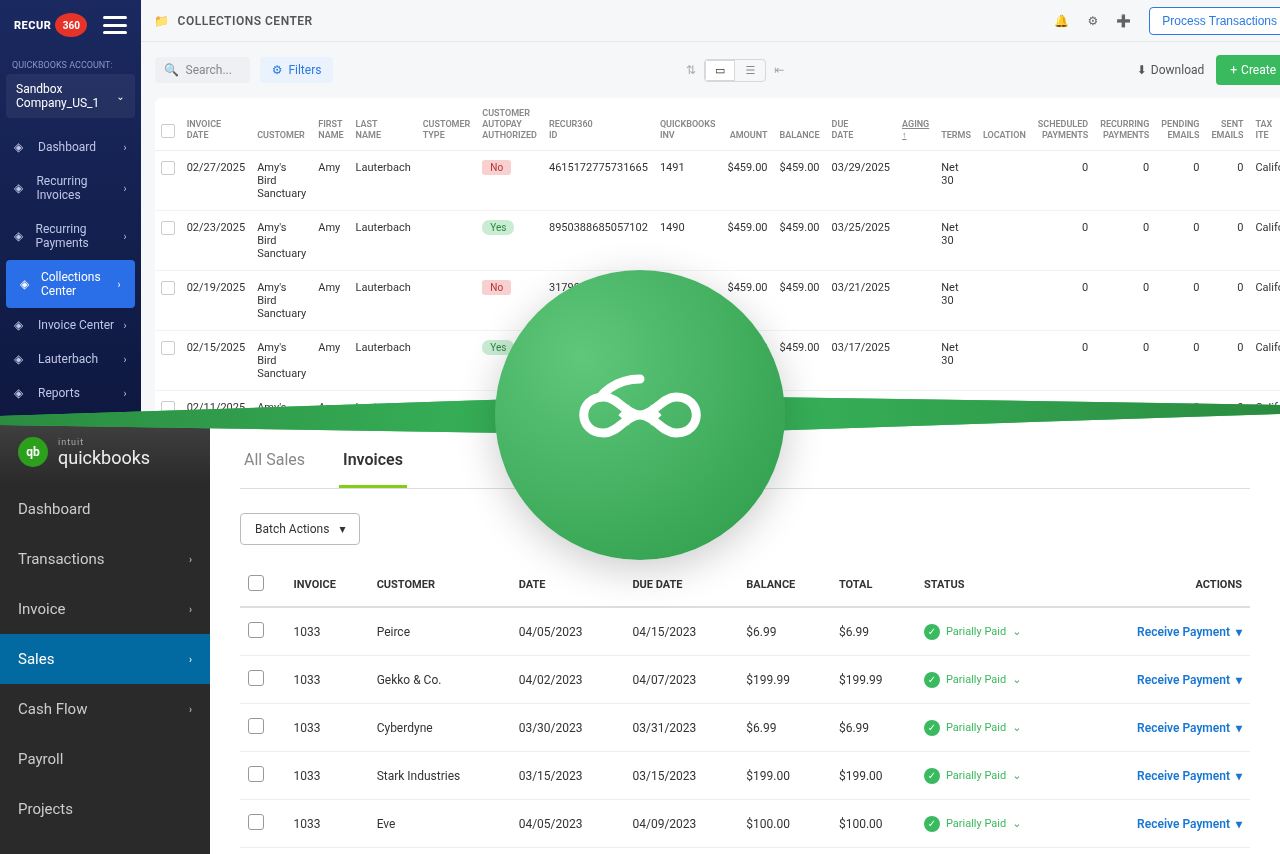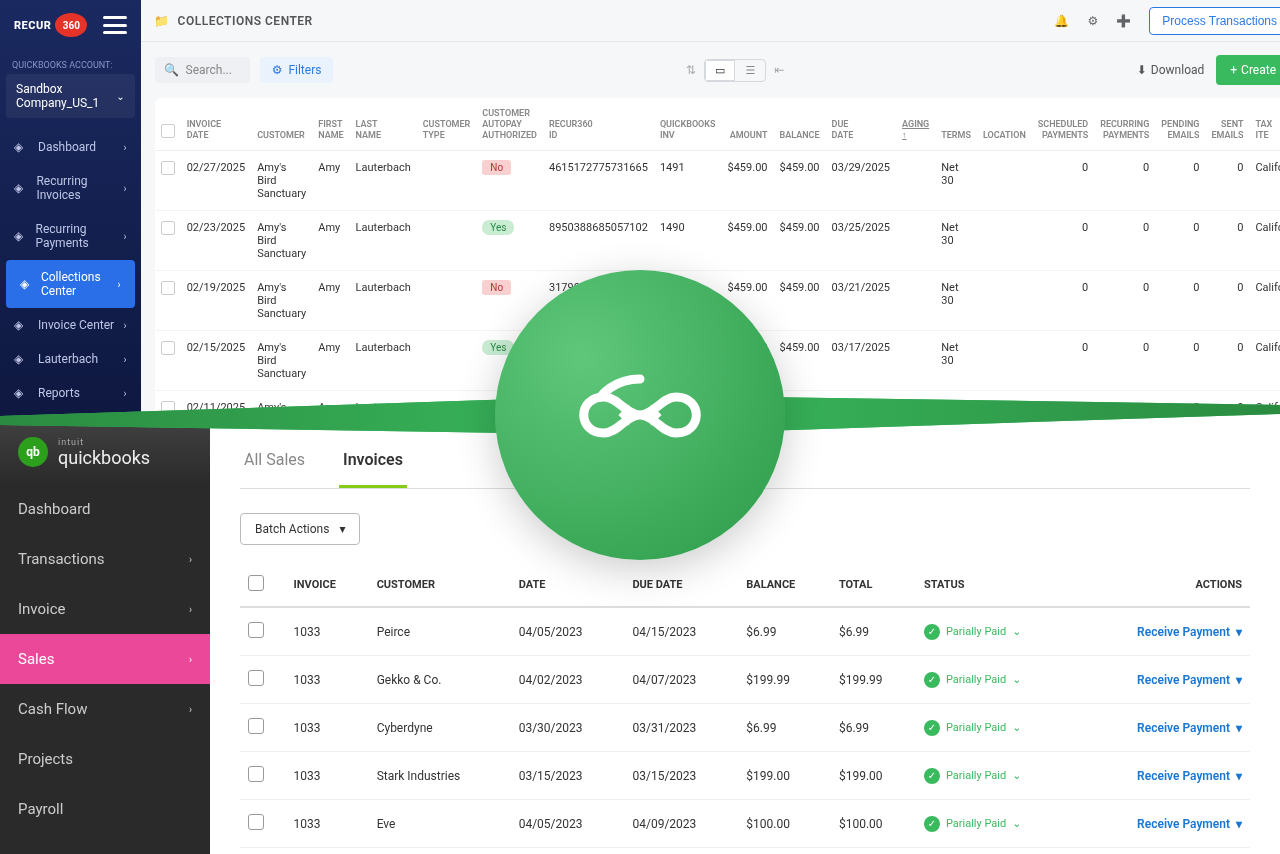--- a/index.html
+++ b/index.html
@@ -53,21 +53,21 @@
 .aging-col { color: #2b7ae4; text-decoration: underline; }
 
 
 .bottom-app { position: absolute; top: 420px; left: 0; right: 0; bottom: 0; display: flex; }
 .qb-sidebar { width: 210px; background: #2a2a2a; color: #ccc; display: flex; flex-direction: column; }
 .qb-logo-row { height: 64px; display: flex; align-items: center; padding: 0 18px; gap: 10px; background: linear-gradient(180deg, rgba(80,80,80,0.6), #2a2a2a); }
 .qb-circle { width: 30px; height: 30px; background: #2ca01c; border-radius: 50%; display: flex; align-items: center; justify-content: center; color: #fff; font-size: 12px; font-weight: 700; }
 .qb-logo-text { font-size: 18px; color: #eee; }
 .qb-logo-text .intuit { font-size: 9px; display: block; letter-spacing: 1px; color: #aaa; }
 .qb-nav-item { padding: 16px 18px; font-size: 15px; display: flex; justify-content: space-between; align-items: center; cursor: pointer; color: #ccc; }
-.qb-nav-item.active { background: #ec4899; color: #fff; }
+.qb-nav-item.active { background: #0369a1; color: #fff; }
 
 .qb-main { flex: 1; background: #fff; padding: 20px 30px; display: flex; flex-direction: column; }
 .qb-tabs { display: flex; gap: 30px; border-bottom: 1px solid #ddd; }
 .qb-tab { padding: 10px 4px 16px; font-size: 16px; color: #888; cursor: pointer; }
 .qb-tab.active { color: #333; font-weight: 600; border-bottom: 3px solid #84cc16; }
 .batch-btn { margin-top: 24px; border: 1px solid #bbb; padding: 8px 14px; border-radius: 4px; font-size: 12px; display: inline-flex; align-items: center; gap: 10px; cursor: pointer; width: fit-content; }
 .qb-table { width: 100%; border-collapse: collapse; margin-top: 18px; }
 .qb-table th { font-size: 11px; font-weight: 700; text-align: left; padding: 12px 8px; border-bottom: 2px solid #ddd; color: #333; }
 .qb-table td { font-size: 12px; padding: 14px 8px; border-bottom: 1px solid #eee; }
 .qb-table th.r, .qb-table td.r { text-align: right; }
@@ -377,24 +377,24 @@
         </div>
         <div class="qb-nav-item active">
           <span>Sales</span>
           <span class="chev">›</span>
         </div>
         <div class="qb-nav-item">
           <span>Cash Flow</span>
           <span class="chev">›</span>
         </div>
         <div class="qb-nav-item">
+          <span>Payroll</span>
+        </div>
+        <div class="qb-nav-item">
           <span>Projects</span>
-        </div>
-        <div class="qb-nav-item">
-          <span>Payroll</span>
         </div>
       </div>
   </div>
   <div class="qb-main">
     <div class="qb-tabs" id="qb-tabs">
         <div class="qb-tab">All Sales</div>
         <div class="qb-tab active">Invoices</div>
       </div>
     <div class="batch-btn">
       <span>Batch Actions</span>

